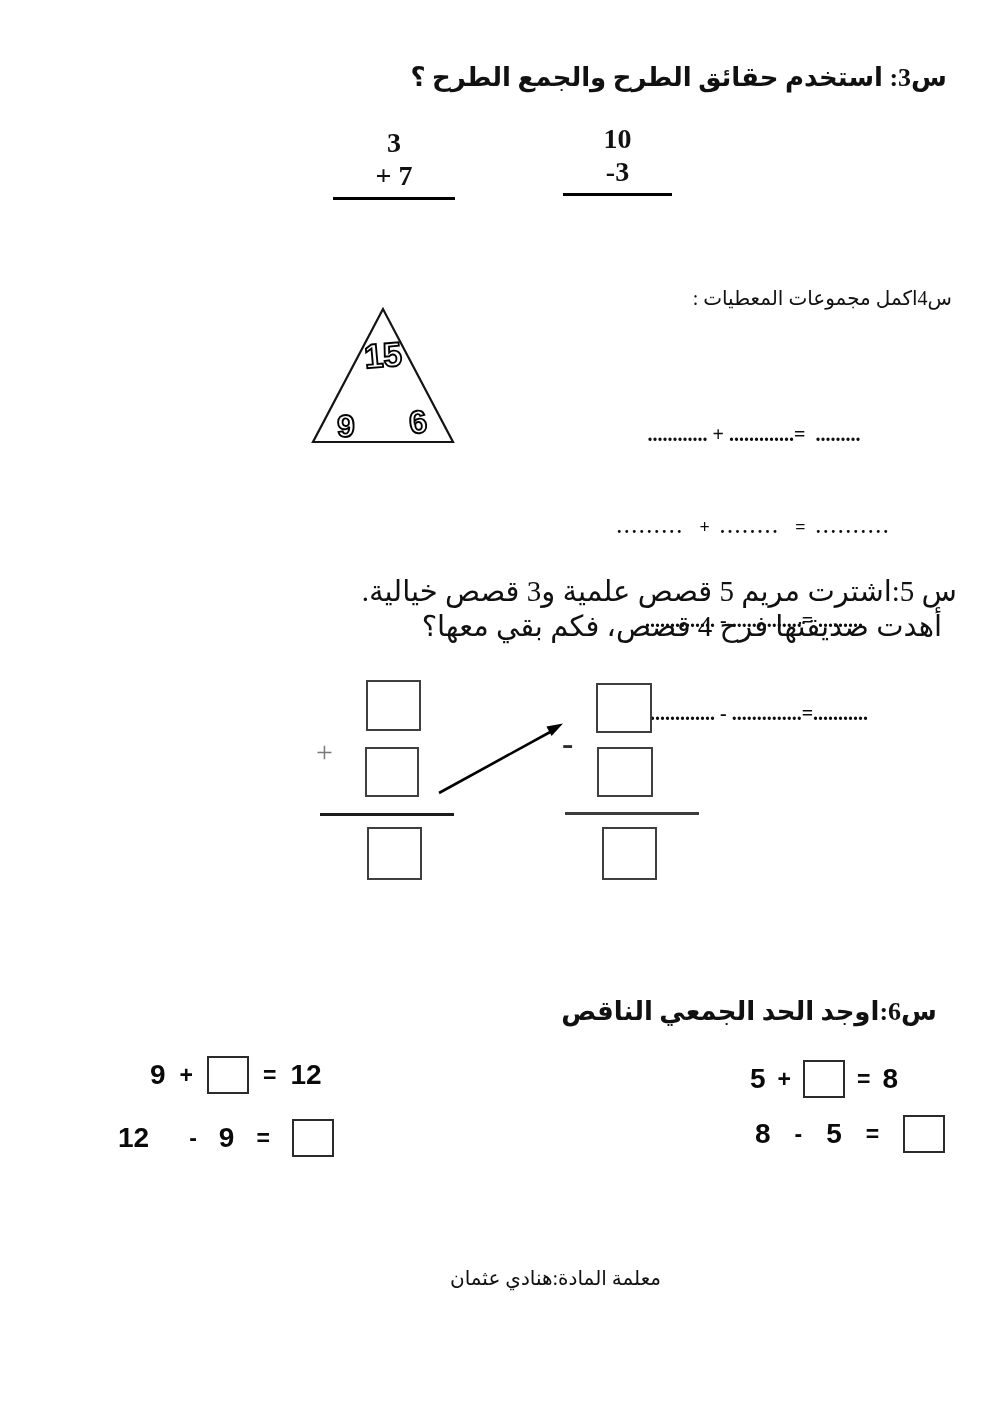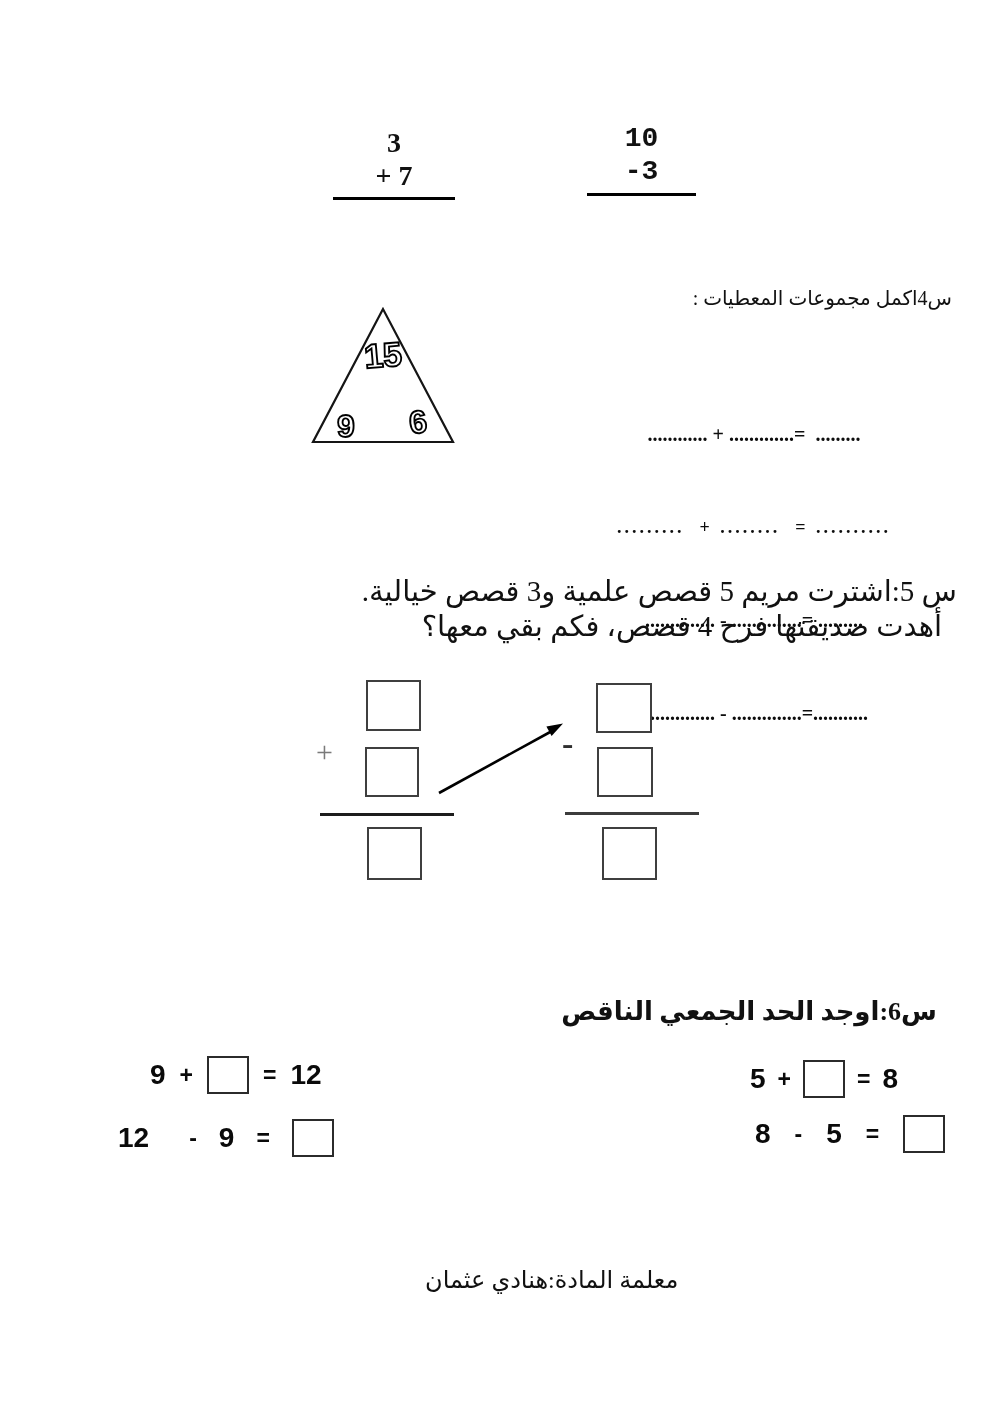--- a/index.html
+++ b/index.html
@@ -39,37 +39,38 @@
   
   .eqrow{
     display:flex;align-items:center;
     font-family:"Liberation Sans","DejaVu Sans",sans-serif;
     font-weight:bold;font-size:28px;color:#0a0a0a;
   }
   .eqrow .op{font-size:23px;}
   .eqbox{width:38px;height:34px;border:2px solid #2b2b2b;background:#fff;}
   .gapL{margin-left:18px;}
 
-  .footer{font-size:24px;}
+  .footer{font-size:20px;margin-left:25px;}
   svg text{
     font-family:"Liberation Sans","DejaVu Sans",sans-serif;font-weight:bold;
   }
 </style>
 </head>
 <body>
 
 <div class="page">
 
+  <div class="abs rtl heading-bold" style="top:62px;right:45px;">س3: استخدم حقائق الطرح والجمع  الطرح ؟</div>
 
   <div class="abs vprob" style="left:333px;top:126px;width:122px;">
     <div>3</div>
     <div>+ 7</div>
   </div>
 
-  <div class="abs vprob" style="left:587px;top:122px;width:109px;font-family:Liberation Mono, monospace;">
+  <div class="abs vprob" style="left:563px;top:122px;width:109px;">
     <div>10</div>
     <div>-3</div>
   </div>
 
   <div class="abs rtl heading-reg" style="top:286px;right:40px;">س4اكمل مجموعات المعطيات  :</div>
 
   <svg class="abs" style="left:306px;top:303px;" width="154" height="146" viewBox="0 0 154 146">
     <polygon points="77,6 7,139 147,139" fill="#ffffff" stroke="#151515" stroke-width="2.2"></polygon>
     <text x="77" y="64" text-anchor="middle" font-size="34" fill="#ffffff" stroke="#000000" stroke-width="1.9" transform="rotate(-5 77 52)">15</text>
     <text x="40" y="134" text-anchor="middle" font-size="32" fill="#ffffff" stroke="#000000" stroke-width="1.9">9</text>

